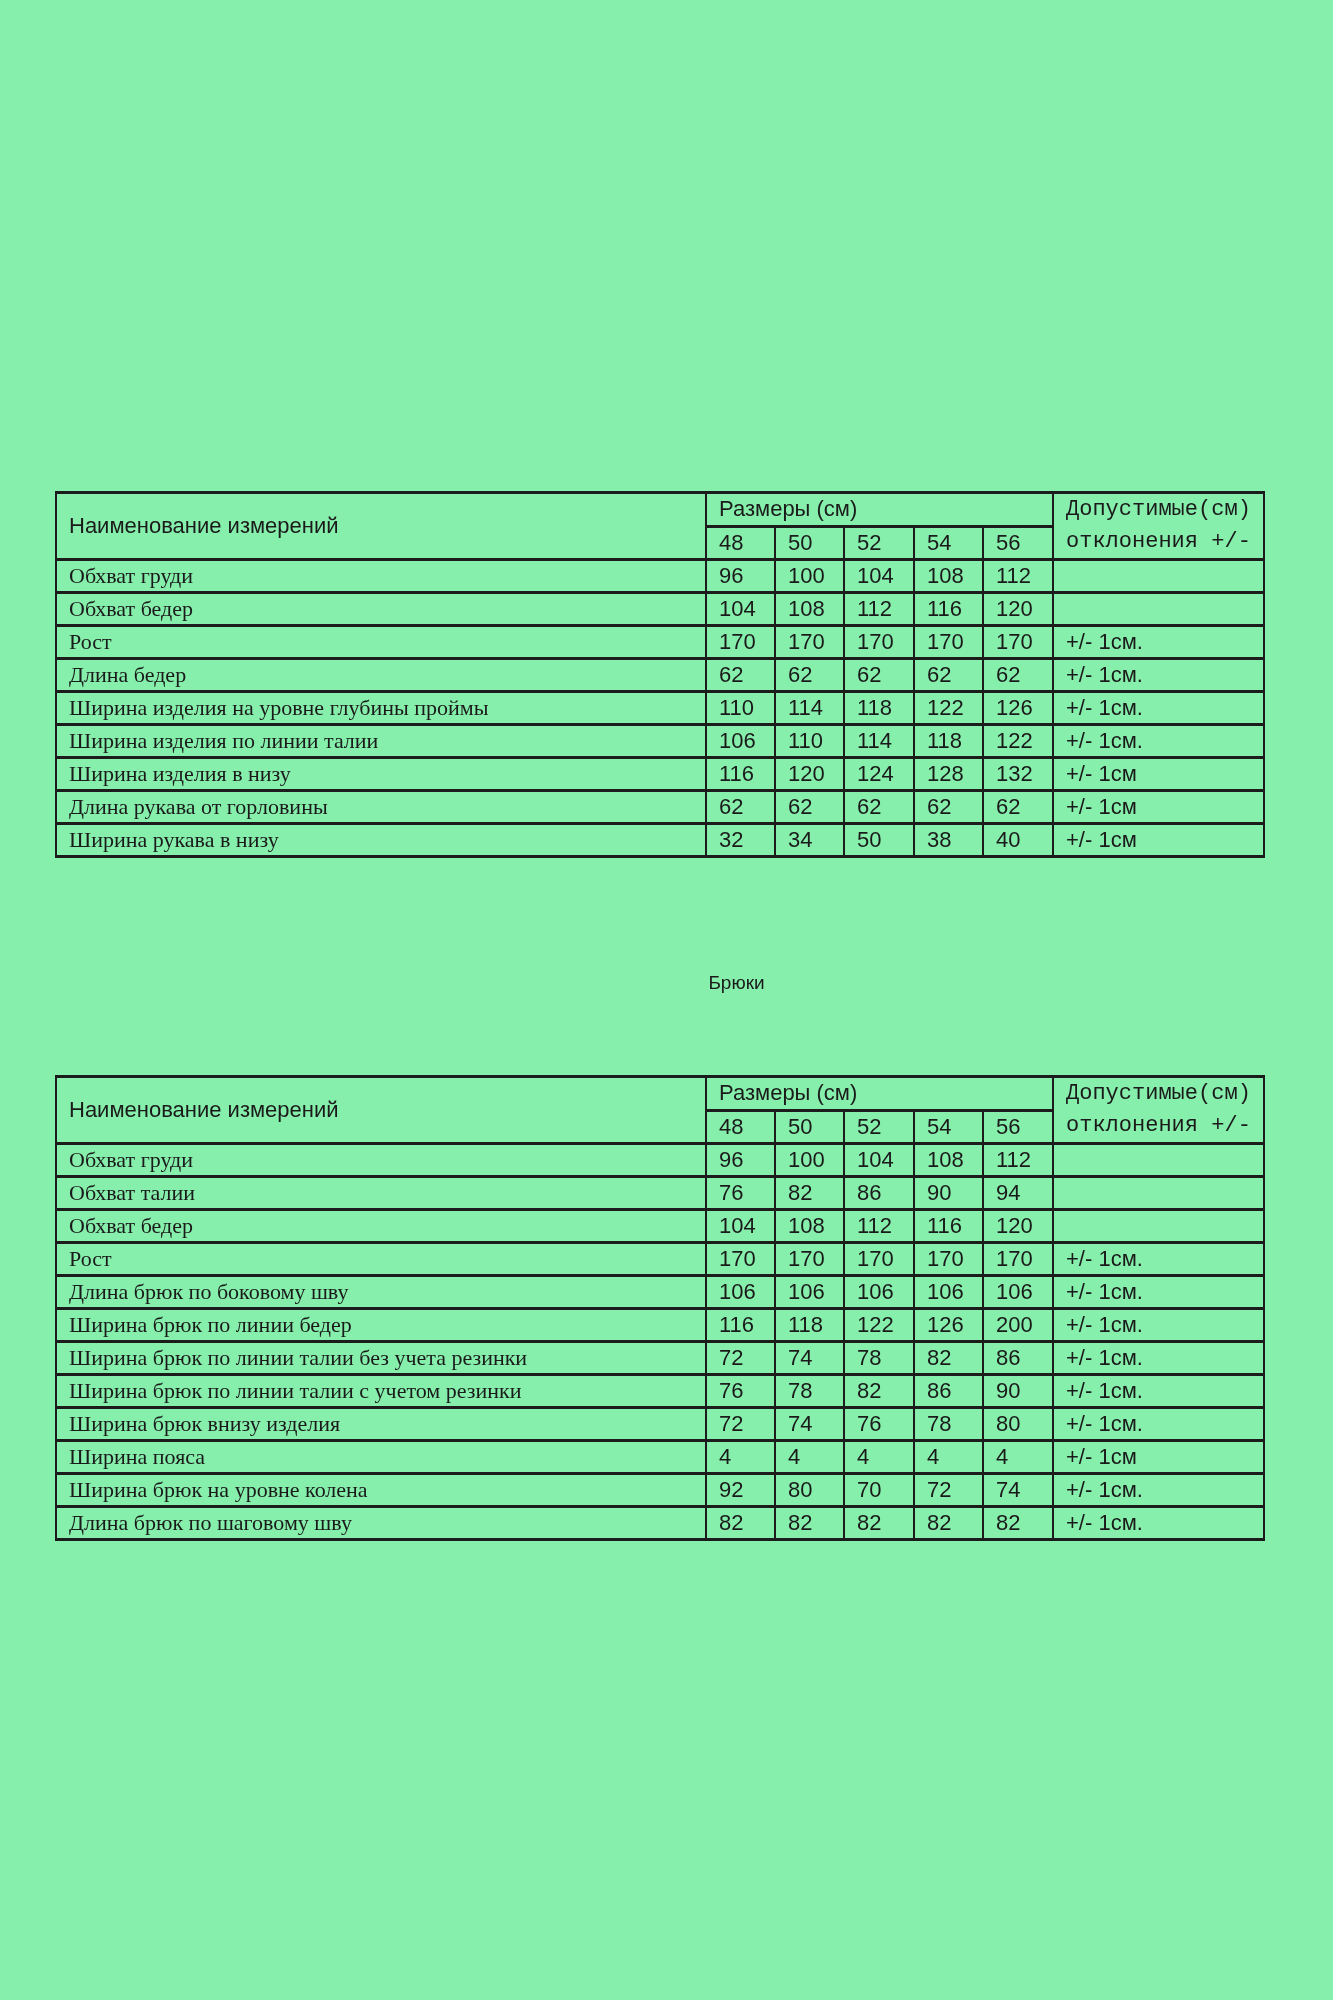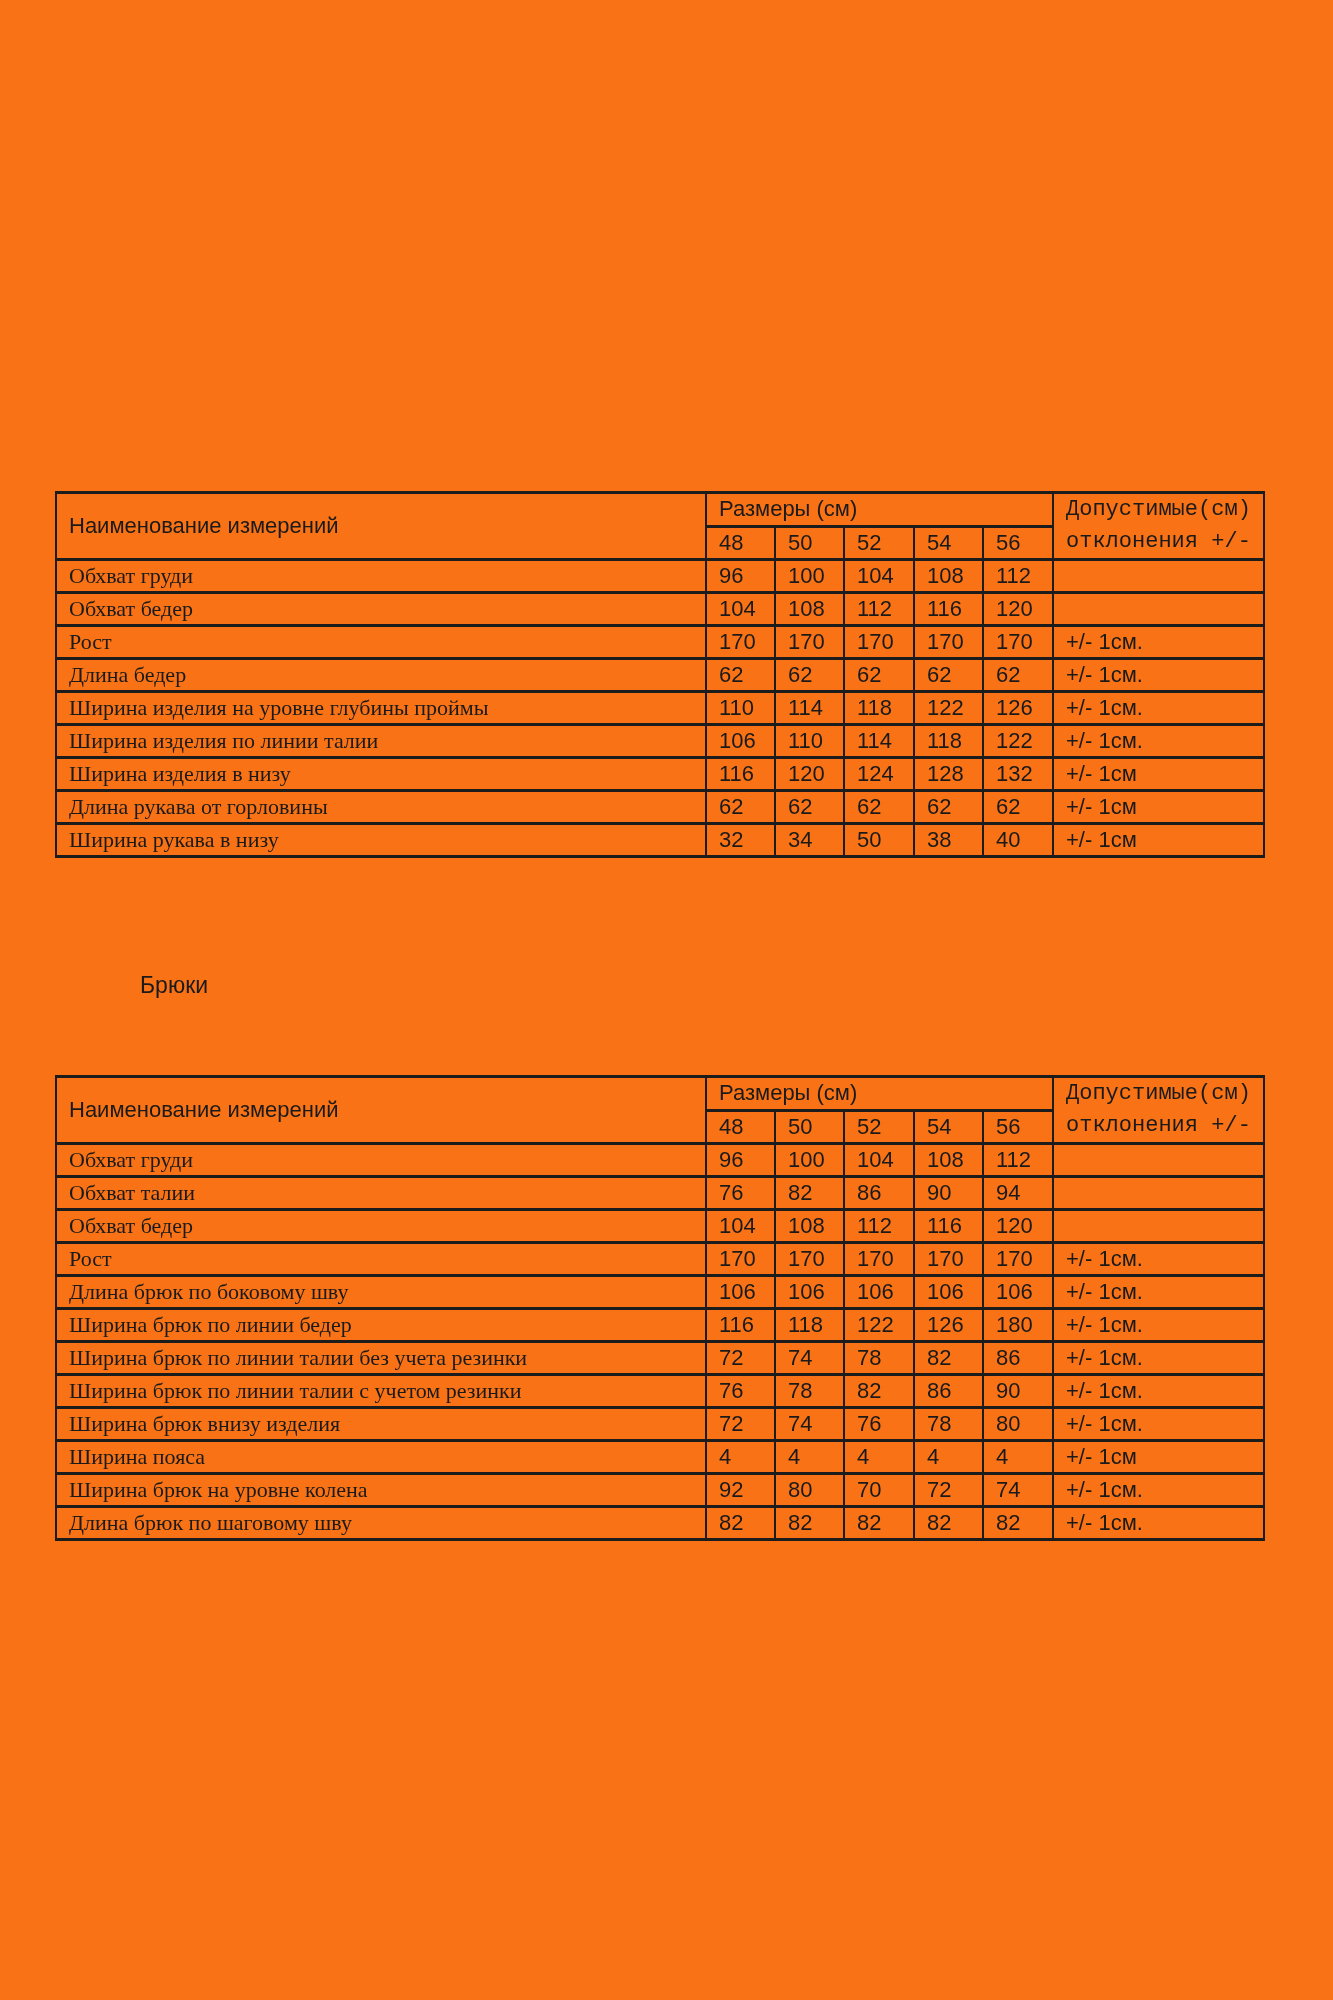--- a/index.html
+++ b/index.html
@@ -1,20 +1,20 @@
 <!DOCTYPE html>
 <html><head>
 <meta charset="utf-8">
 <style>
   html,body{margin:0;padding:0;background:#ffffff;}
   .page{
     position:relative;
     width:1333px;
     height:2000px;
-    background:#f97316;
+    background:#86efac;
     font-family:"Liberation Sans", sans-serif;
     color:#191919;
     overflow:hidden;
   }
   .size-table-wrap{position:absolute;left:55px;width:1208px;}
   #table-top{top:491px;}
   #table-bottom{top:1075px;}
 
   table.size-table{
     border-collapse:collapse;
@@ -43,22 +43,23 @@
   .tol-hdr .line{height:32px;line-height:32px;}
   .c-label{padding-left:14px;font-family:Liberation Serif, serif;}
   .c-val,.c-size-hdr{padding-left:12px;}
   .c-tol{padding-left:12px;}
 
   .section-title{
     position:absolute;
     top:972px;
     left:0;
     width:100%;
+    text-align:center;
     text-indent:140px;
-    font-size:23px;
+    font-size:19px;
     color:#1a1a1a;
   }
 </style>
 </head>
 <body>
 
 <div class="page">
 
   <div class="size-table-wrap" id="table-top">
     <table class="size-table">
@@ -249,21 +250,21 @@
             <td class="c-val">106</td>
             <td class="c-val">106</td>
             <td class="c-tol">+/- 1см.</td>
           </tr>
           <tr>
             <td class="c-label">Ширина брюк по линии бедер</td>
             <td class="c-val">116</td>
             <td class="c-val">118</td>
             <td class="c-val">122</td>
             <td class="c-val">126</td>
-            <td class="c-val">180</td>
+            <td class="c-val">200</td>
             <td class="c-tol">+/- 1см.</td>
           </tr>
           <tr>
             <td class="c-label">Ширина брюк по линии талии без учета резинки</td>
             <td class="c-val">72</td>
             <td class="c-val">74</td>
             <td class="c-val">78</td>
             <td class="c-val">82</td>
             <td class="c-val">86</td>
             <td class="c-tol">+/- 1см.</td>

